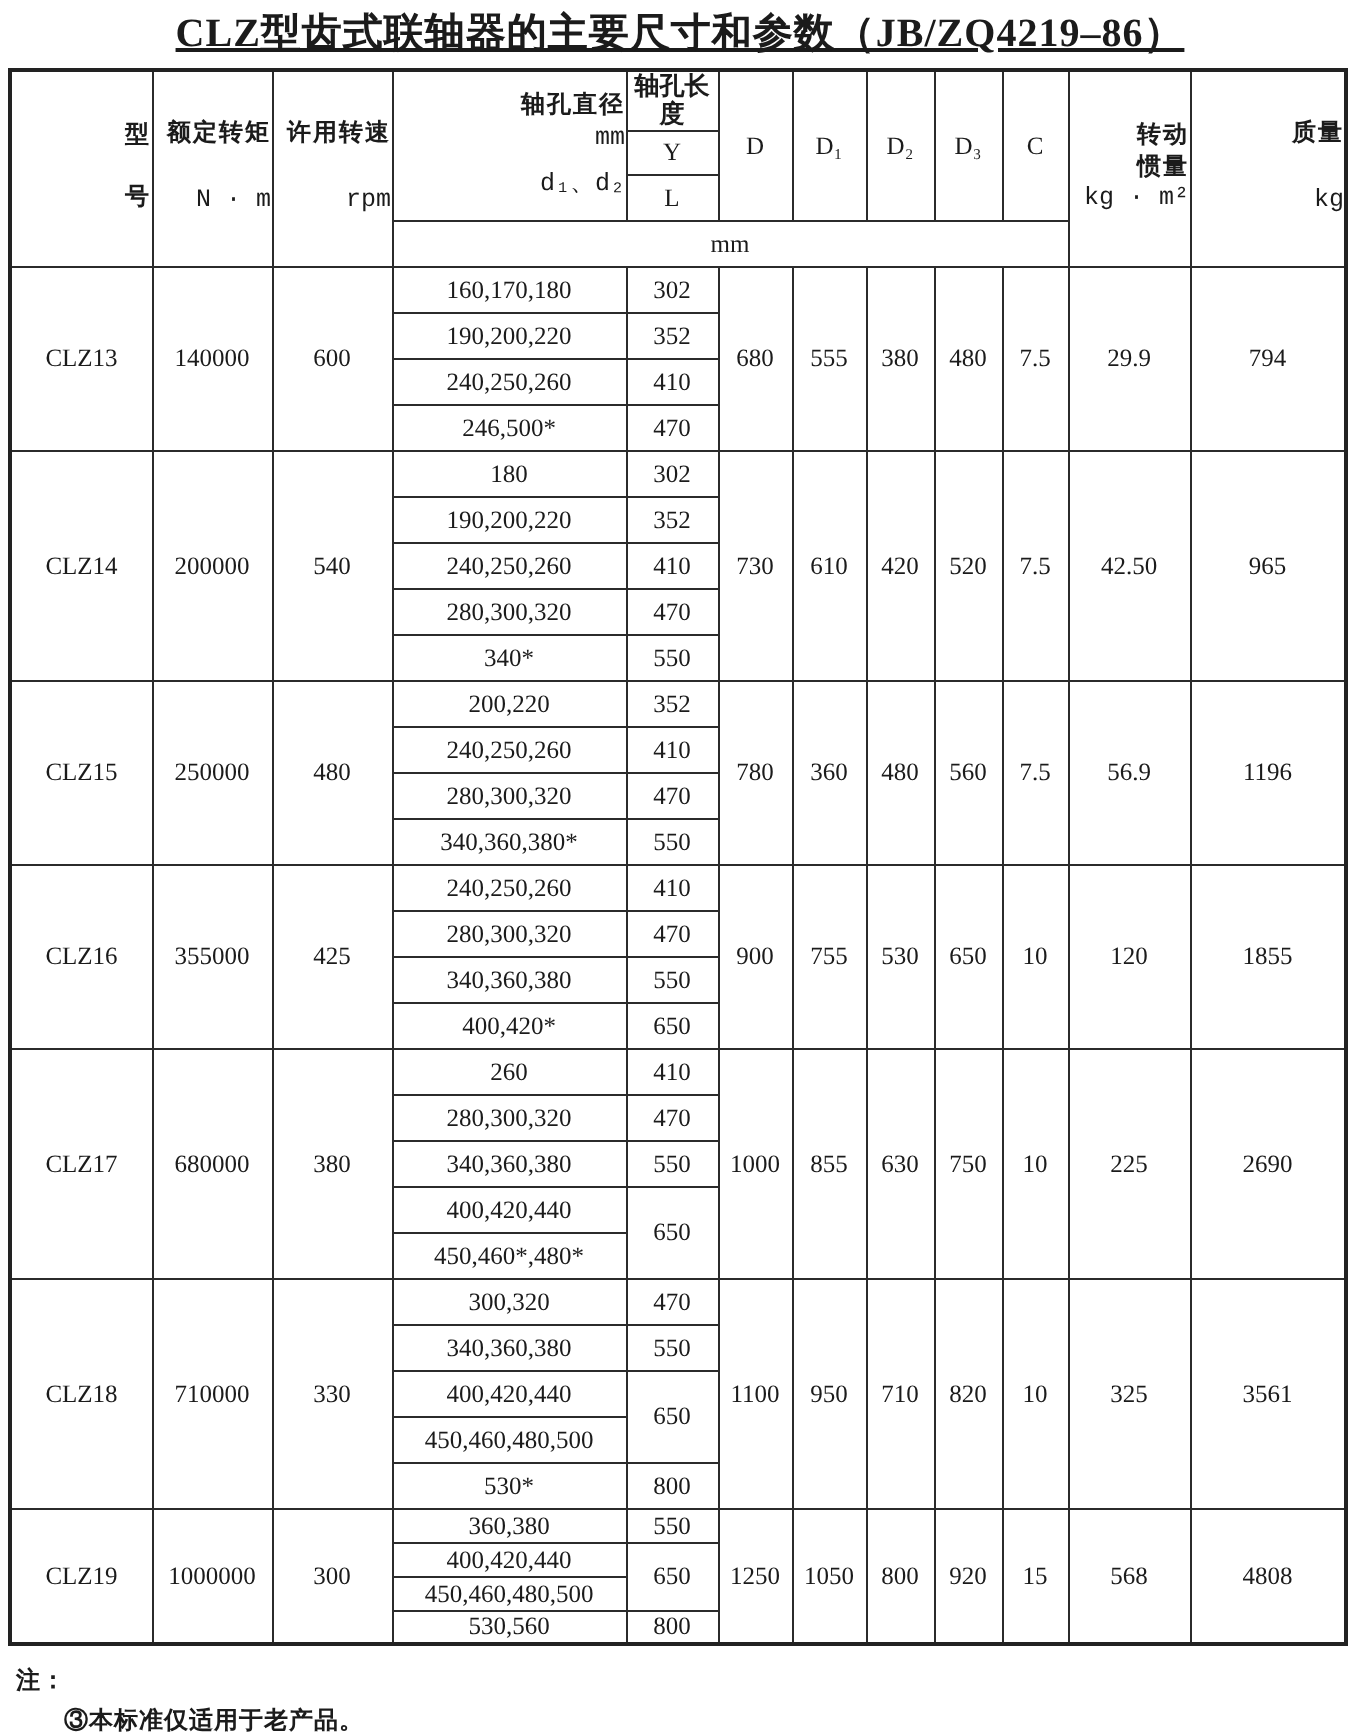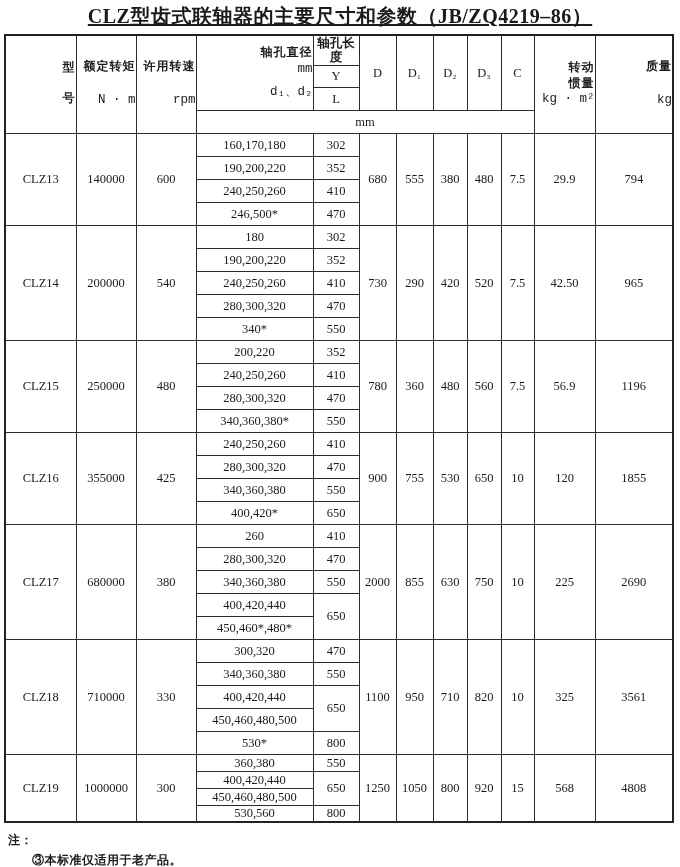--- a/index.html
+++ b/index.html
@@ -198,21 +198,21 @@
       <td>470</td>
     </tr>
 
     <tr class="r23">
       <td rowspan="5">CLZ14</td>
       <td rowspan="5">200000</td>
       <td rowspan="5">540</td>
       <td class="dia">180</td>
       <td>302</td>
       <td rowspan="5">730</td>
-      <td rowspan="5">290</td>
+      <td rowspan="5">610</td>
       <td rowspan="5">420</td>
       <td rowspan="5">520</td>
       <td rowspan="5">7.5</td>
       <td rowspan="5">42.50</td>
       <td rowspan="5">965</td>
     </tr>
     <tr class="r23">
       <td class="dia">190,200,220</td>
       <td>352</td>
     </tr>
@@ -282,21 +282,21 @@
       <td class="dia">400,420*</td>
       <td>650</td>
     </tr>
 
     <tr class="r23">
       <td rowspan="5">CLZ17</td>
       <td rowspan="5">680000</td>
       <td rowspan="5">380</td>
       <td class="dia">260</td>
       <td>410</td>
-      <td rowspan="5">2000</td>
+      <td rowspan="5">1000</td>
       <td rowspan="5">855</td>
       <td rowspan="5">630</td>
       <td rowspan="5">750</td>
       <td rowspan="5">10</td>
       <td rowspan="5">225</td>
       <td rowspan="5">2690</td>
     </tr>
     <tr class="r23">
       <td class="dia">280,300,320</td>
       <td>470</td>

